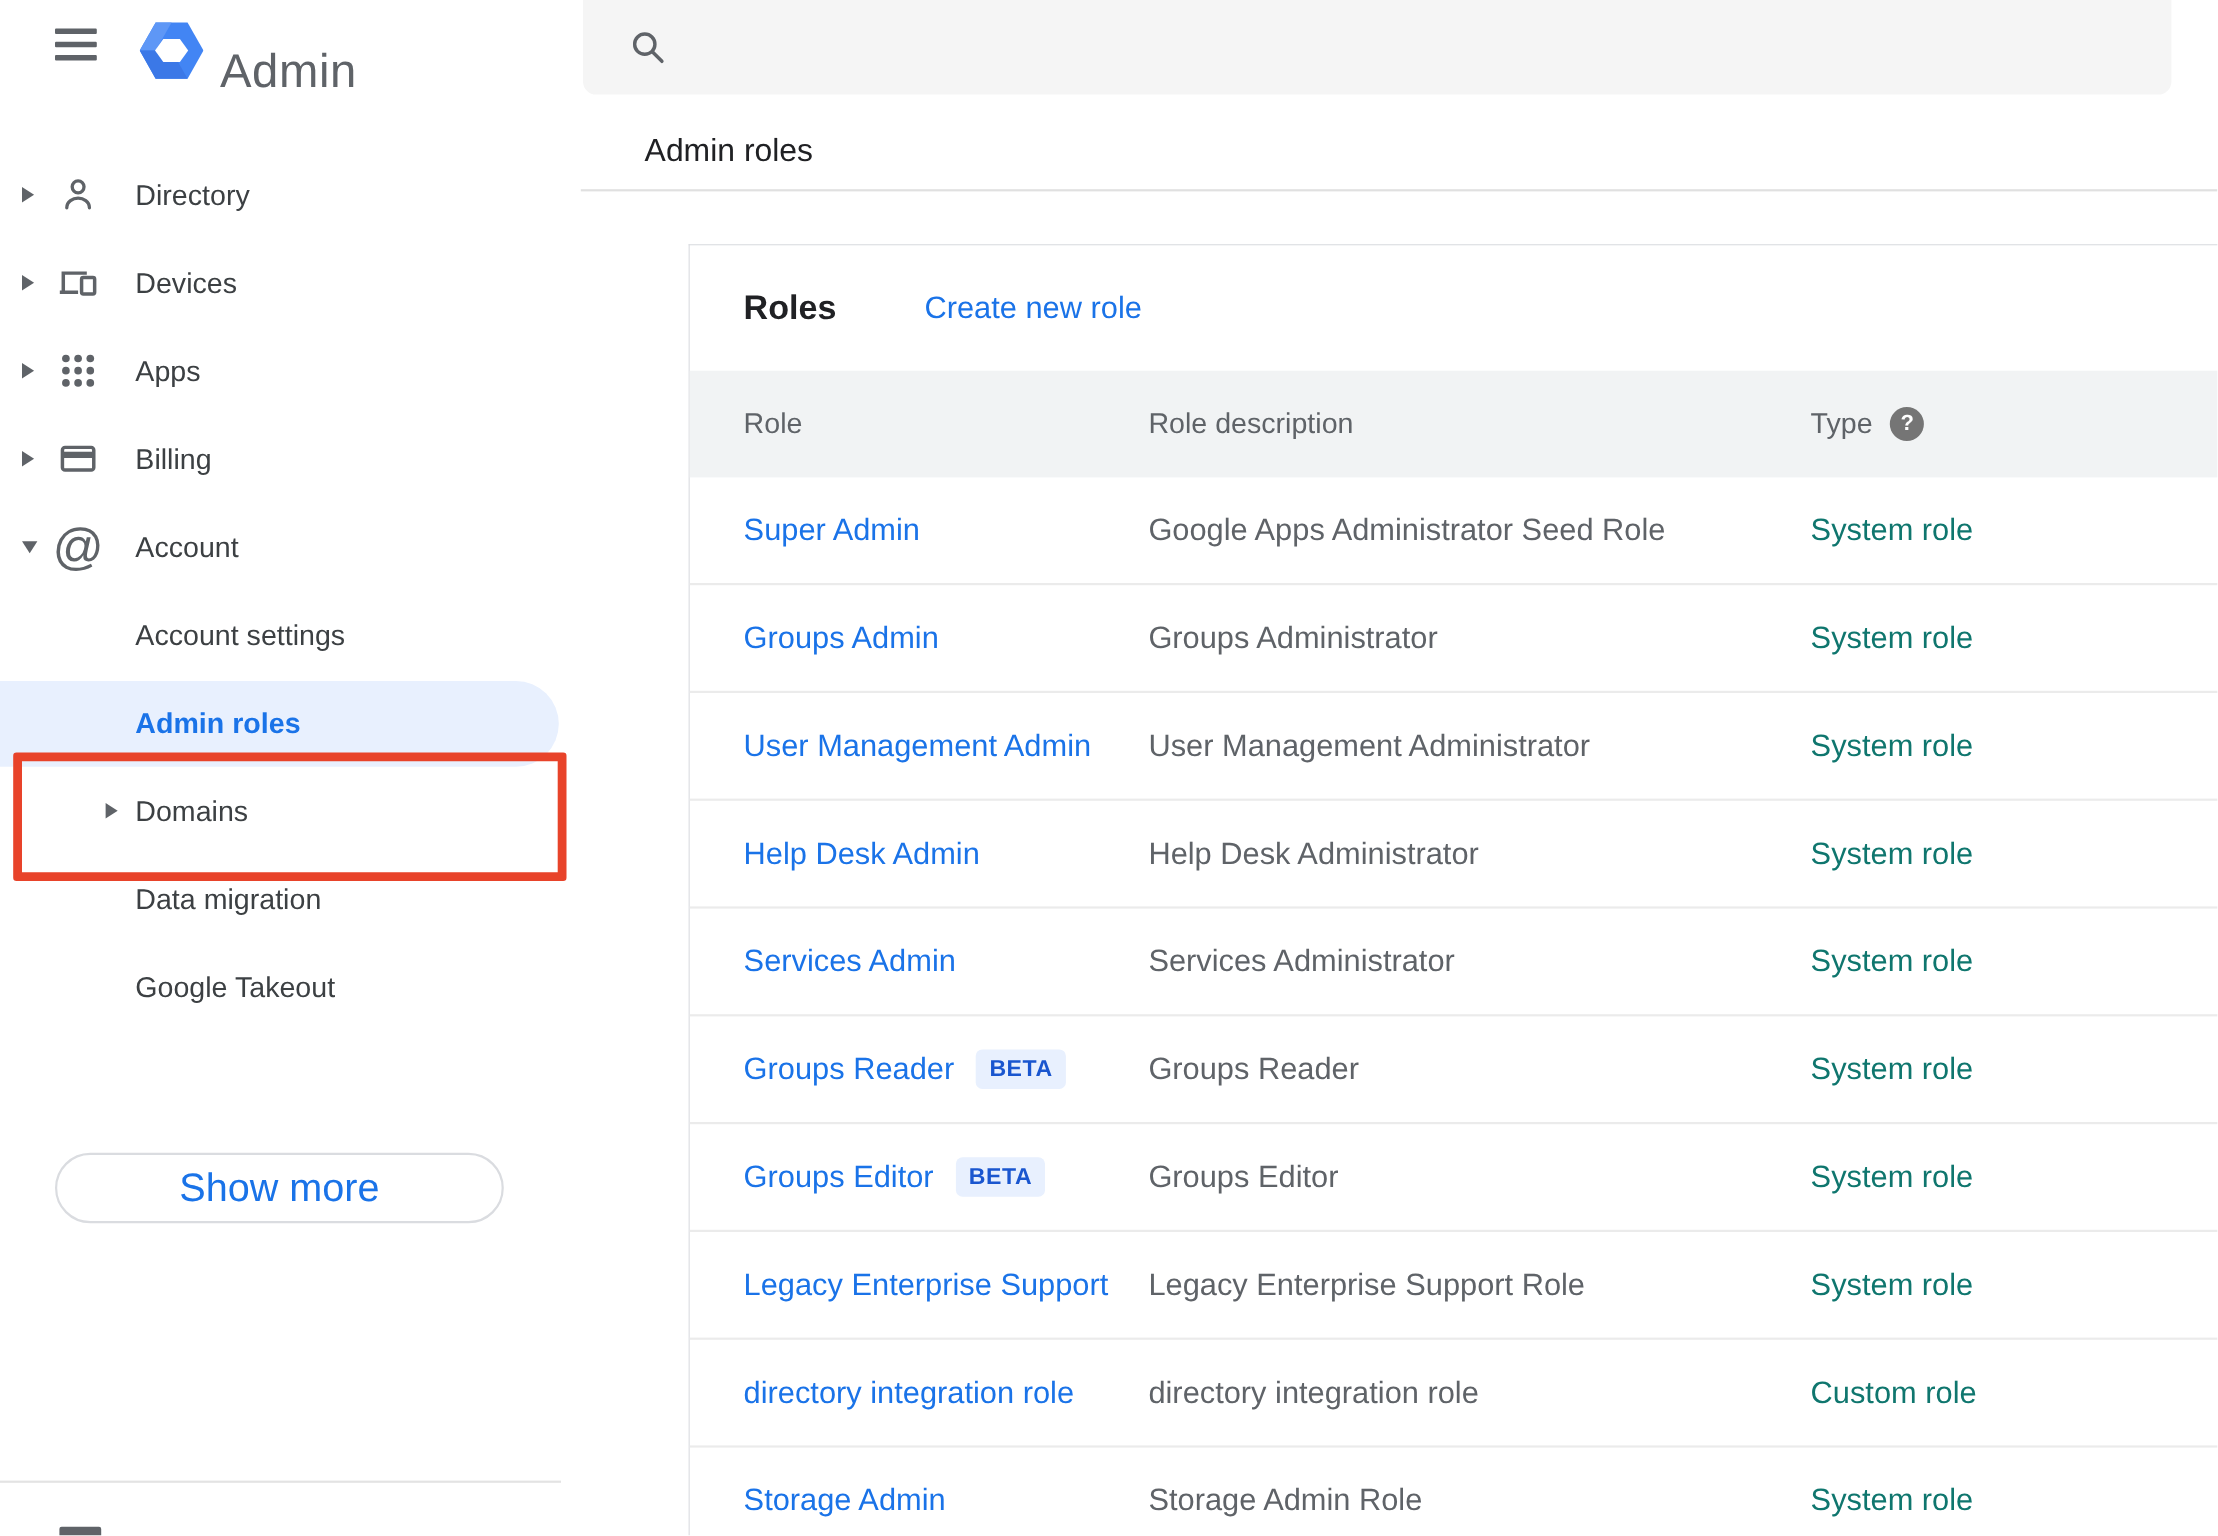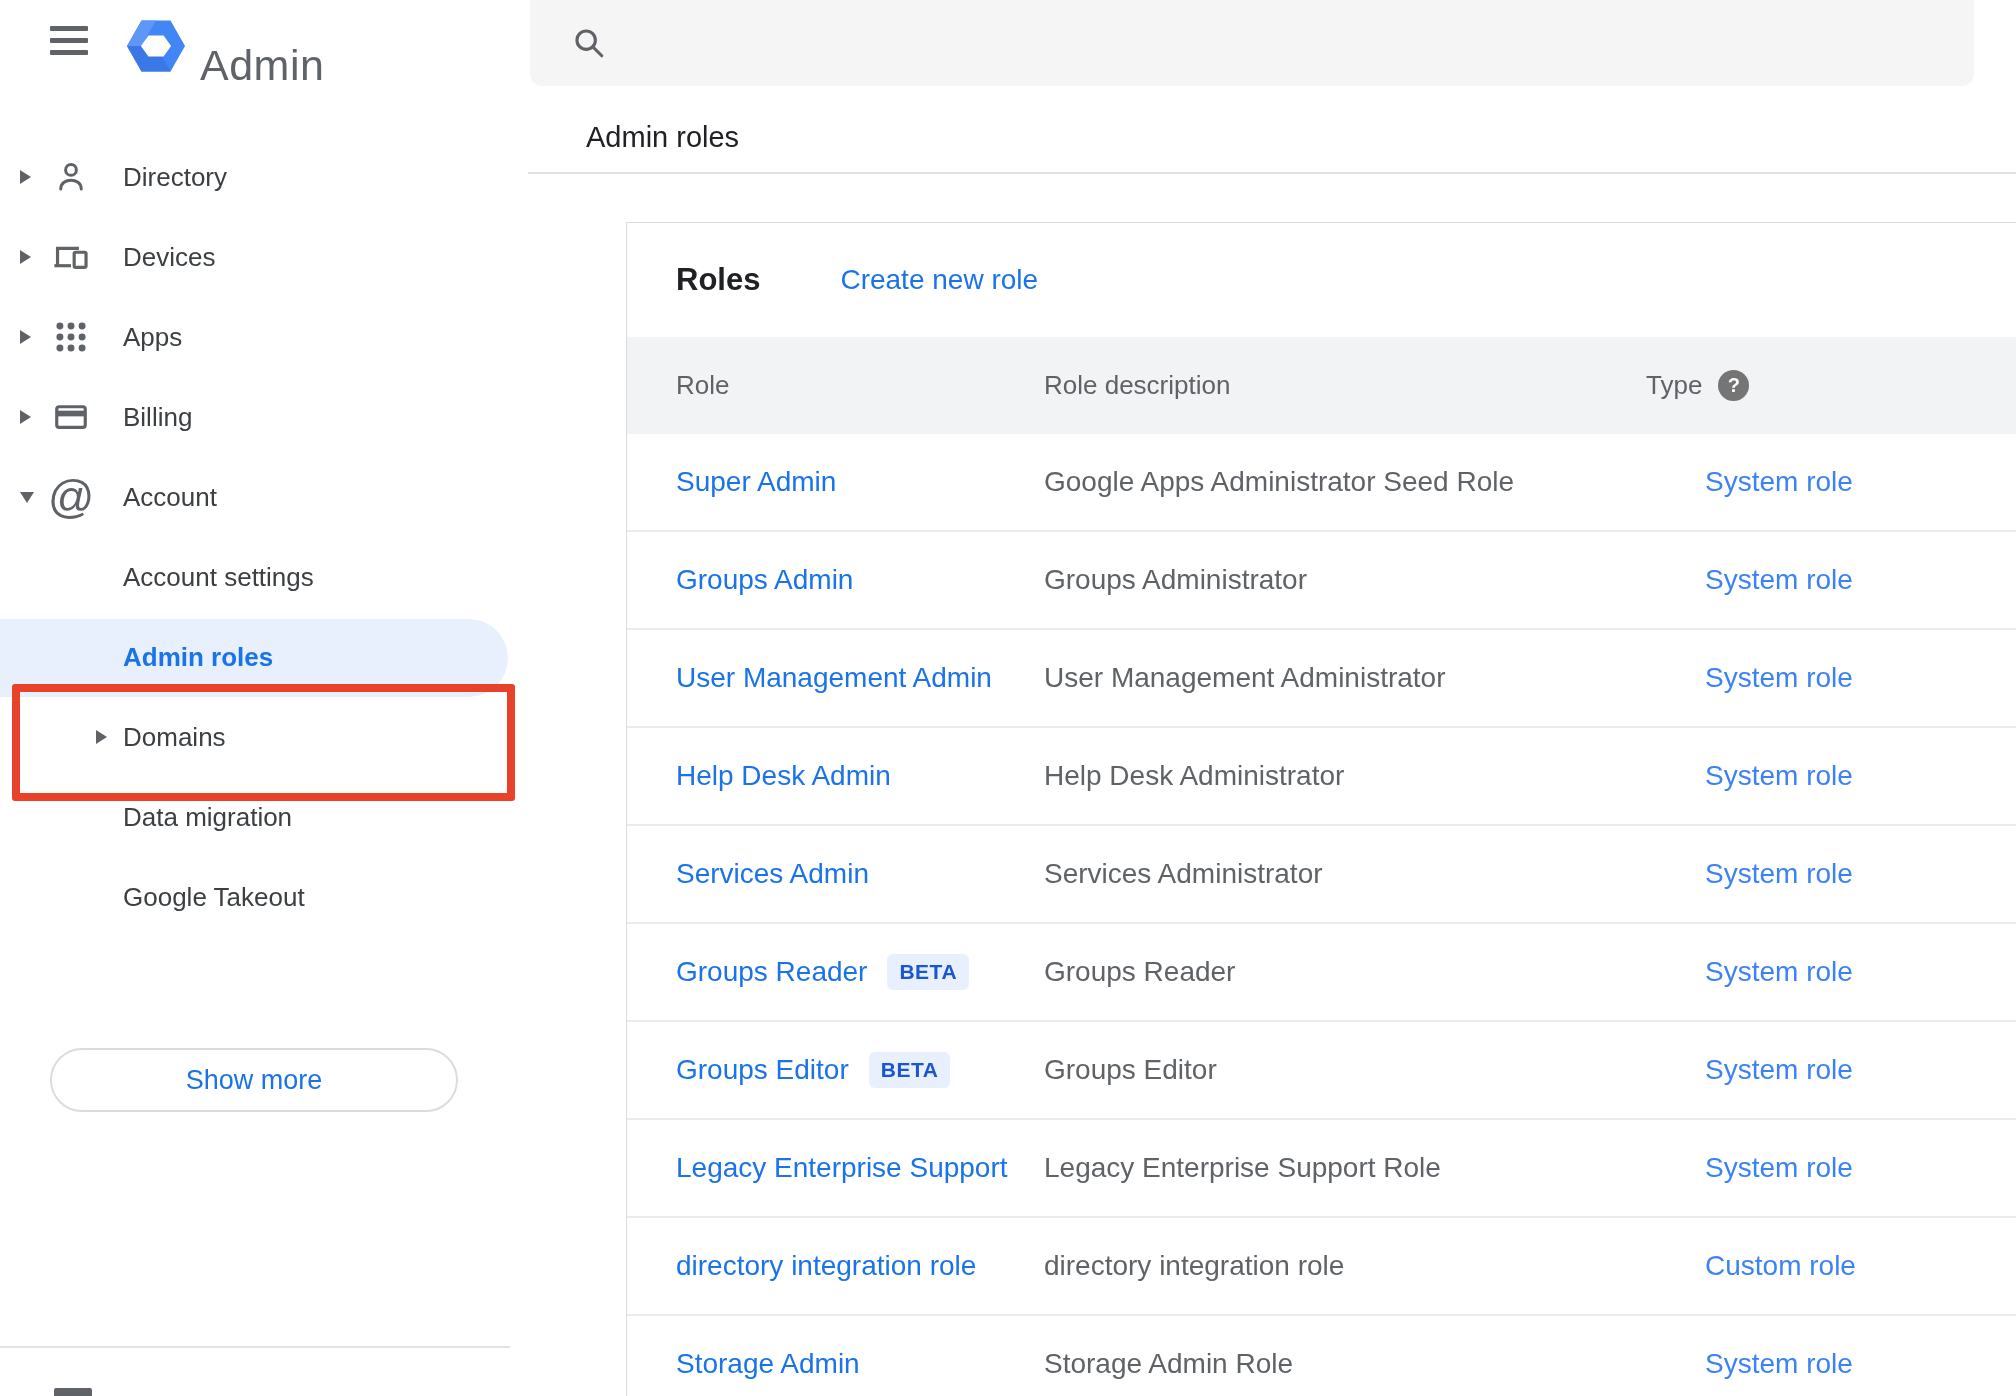--- a/index.html
+++ b/index.html
@@ -31,21 +31,21 @@
   .nav-icon.at-glyph { font-size: 46px; color: #5f6368; font-weight: 400; line-height: 38px; }
   .nav-label { margin-left: 123px; font-size: 26px; color: #3c4043; }
   .nav-sub .nav-label { color: #3c4043; }
   .nav-sub .nav-arrow { left: 96px; }
   .nav-active-pill { position: absolute; left: 0; top: 2px; width: 508px; height: 78px; background: #e8f0fe; border-radius: 0 40px 40px 0; }
   .nav-item.active .nav-label { position: relative; color: #1a73e8; font-weight: bold; }
   .annotation-box { position: absolute; left: 12px; top: 684px; width: 503px; height: 117px;
                     border: 8px solid #e8432a; border-radius: 3px; z-index: 6; pointer-events: none; }
   .show-more { position: absolute; left: 50px; top: 1048px; width: 408px; height: 64px; border: 2px solid #dadce0;
                border-radius: 32px; background: #fff; display: flex; align-items: center; justify-content: center;
-               font-family: inherit; font-size: 27px; color: #1a73e8; cursor: pointer; }
+               font-family: inherit; font-size: 36px; color: #1a73e8; cursor: pointer; }
   .sidebar-bottom-divider { position: absolute; left: 0; top: 1346px; width: 510px; height: 2px; background: #e3e3e3; }
   .partial-icon { position: absolute; left: 54px; top: 1388px; width: 38px; height: 10px; background: #5f6368; border-radius: 2px 2px 0 0; }
 
   
   .breadcrumb { position: absolute; left: 586px; top: 121px; font-size: 29px; color: #202124; }
   .breadcrumb-divider { position: absolute; left: 528px; top: 172px; width: 1488px; height: 2px; background: #e0e0e0; }
 
   .card { position: absolute; left: 626px; top: 222px; width: 1391px; height: 1200px;
           background: #fff; border: 1px solid #dadce0; border-right: none; border-bottom: none; }
   .card-header { height: 114px; display: flex; align-items: center; }
@@ -53,21 +53,21 @@
   .create-link { margin-left: 80px; font-size: 28px; color: #1a73e8; text-decoration: none; cursor: pointer; }
 
   .thead { height: 97px; background: #f1f3f4; position: relative; }
   .th { position: absolute; top: 0; height: 100%; display: flex; align-items: center; font-size: 26px; color: #5f6368; }
   .th-role { left: 49px; } .th-desc { left: 417px; } .th-type { left: 1019px; }
   .help-icon { display: inline-flex; align-items: center; justify-content: center; width: 31px; height: 31px;
                margin-left: 16px; border-radius: 50%; background: #757575; color: #fff; font-size: 20px; font-weight: bold; cursor: pointer; }
 
   .trow { position: relative; height: 98px; border-bottom: 2px solid #ebebeb; }
   .td { position: absolute; top: 0; height: 100%; display: flex; align-items: center; font-size: 28px; }
-  .td-role { left: 49px; } .td-desc { left: 417px; color: #5f6368; } .td-type { left: 1078px; color: #3b82f6; }
+  .td-role { left: 49px; } .td-desc { left: 417px; color: #5f6368; } .td-type { left: 1019px; color: #0f766e; }
   .role-link { color: #1a73e8; text-decoration: none; cursor: pointer; }
   .beta-badge { display: none; margin-left: 20px; padding: 6px 12px; background: #e8f0fe; border-radius: 6px;
                 color: #1a56cf; font-size: 21px; font-weight: bold; letter-spacing: 0.5px; }
 </style>
 </head>
 <body>
 
 <div id="screen">
 
   <div class="appbar">

